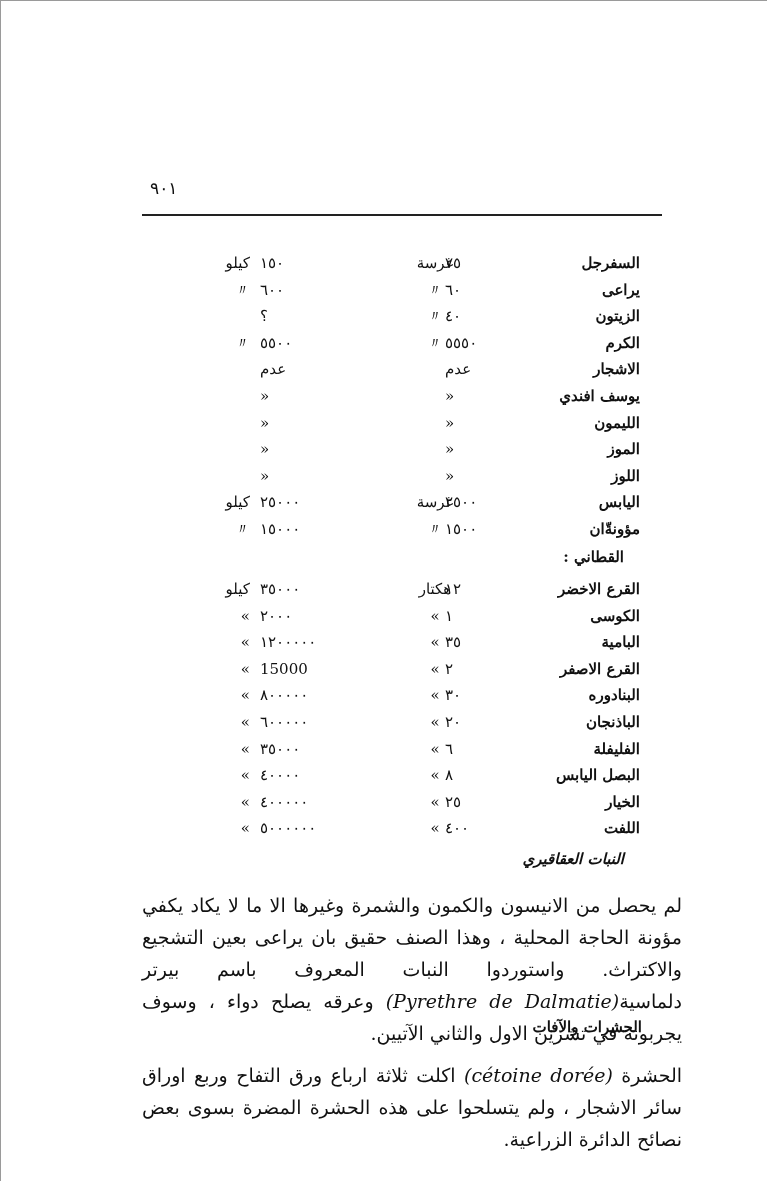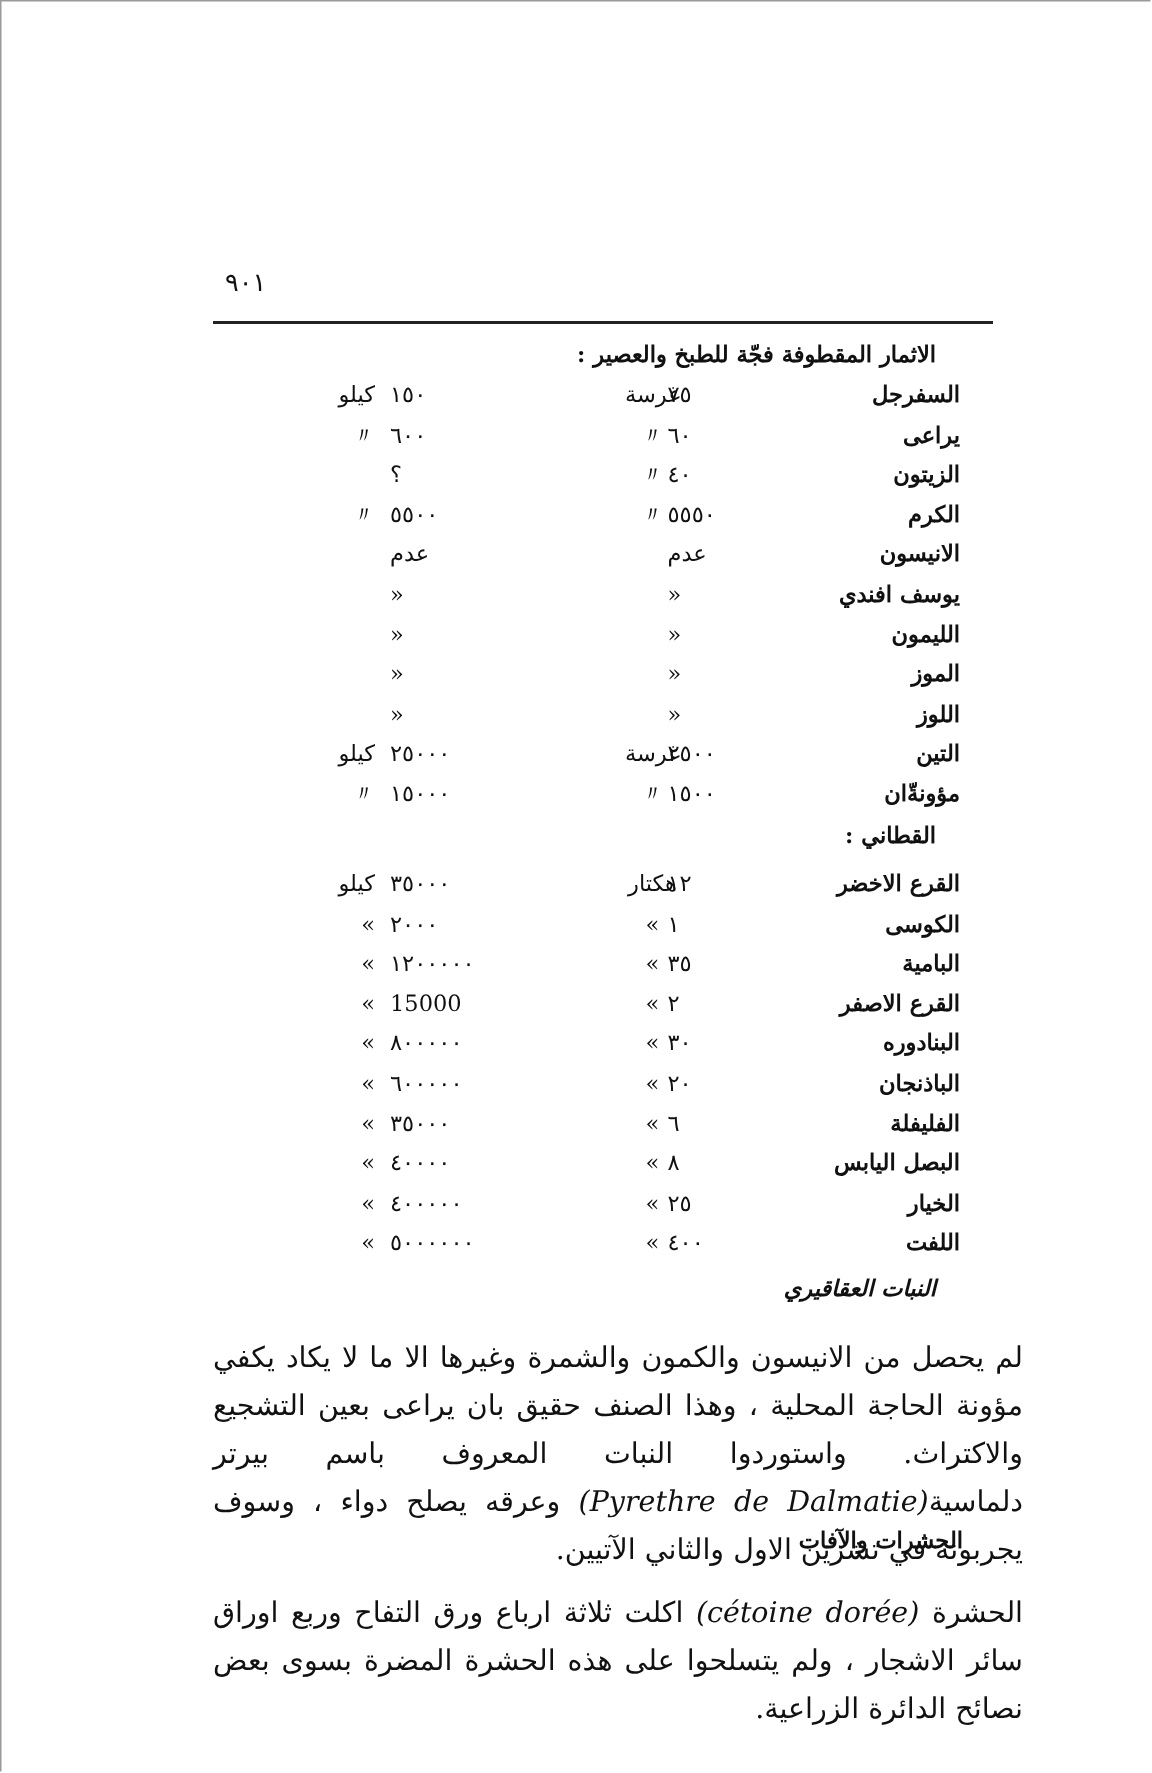--- a/index.html
+++ b/index.html
@@ -126,21 +126,20 @@
 
 <div class="frame"></div>
 
 <div class="page">
 
   <div class="running-head">
     <span class="page-number">٩٠١</span>
     <div class="head-rule"></div>
   </div>
 
-  <h3 class="section-heading sec1-heading">الاثمار المقطوفة فجّة للطبخ والعصير :</h3>
 
   <div class="table table1">
     <div class="row">
       <span class="cell c-name">السفرجل</span>
       <span class="cell c-area">٧٥</span>
       <span class="cell c-area-unit">غرسة</span>
       <span class="cell c-prod">١٥٠</span>
       <span class="cell c-prod-unit">كيلو</span>
     </div>
     <div class="row">
@@ -158,21 +157,21 @@
       <span class="cell c-prod-unit"></span>
     </div>
     <div class="row">
       <span class="cell c-name">الكرم</span>
       <span class="cell c-area">٥٥٥٠</span>
       <span class="cell c-area-unit">〃</span>
       <span class="cell c-prod">٥٥٠٠</span>
       <span class="cell c-prod-unit">〃</span>
     </div>
     <div class="row">
-      <span class="cell c-name">الانيسون</span>
+      <span class="cell c-name">الاشجار</span>
       <span class="cell c-area">عدم</span>
       <span class="cell c-area-unit"></span>
       <span class="cell c-prod">عدم</span>
       <span class="cell c-prod-unit"></span>
     </div>
     <div class="row">
       <span class="cell c-name">يوسف افندي</span>
       <span class="cell c-area">»</span>
       <span class="cell c-area-unit"></span>
       <span class="cell c-prod">»</span>
@@ -193,21 +192,21 @@
       <span class="cell c-prod-unit"></span>
     </div>
     <div class="row">
       <span class="cell c-name">اللوز</span>
       <span class="cell c-area">»</span>
       <span class="cell c-area-unit"></span>
       <span class="cell c-prod">»</span>
       <span class="cell c-prod-unit"></span>
     </div>
     <div class="row">
-      <span class="cell c-name">التين</span>
+      <span class="cell c-name">اليابس</span>
       <span class="cell c-area">٢٥٠٠</span>
       <span class="cell c-area-unit">غرسة</span>
       <span class="cell c-prod">٢٥٠٠٠</span>
       <span class="cell c-prod-unit">كيلو</span>
     </div>
     <div class="row">
       <span class="cell c-name">مؤونةّان</span>
       <span class="cell c-area">١٥٠٠</span>
       <span class="cell c-area-unit">〃</span>
       <span class="cell c-prod">١٥٠٠٠</span>

